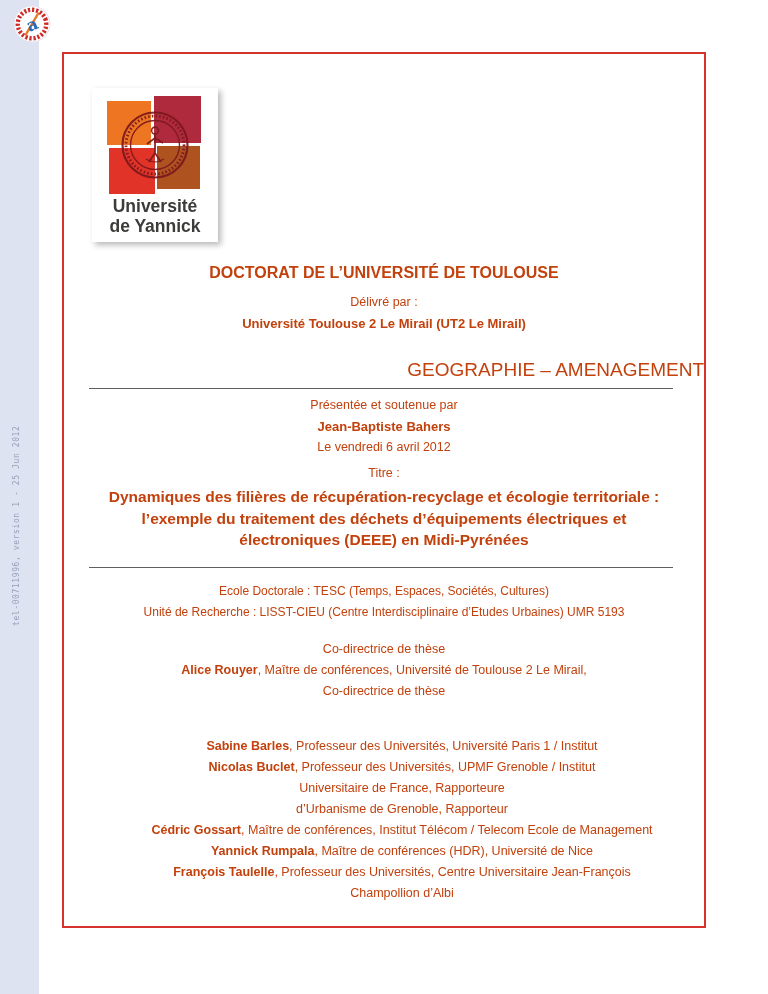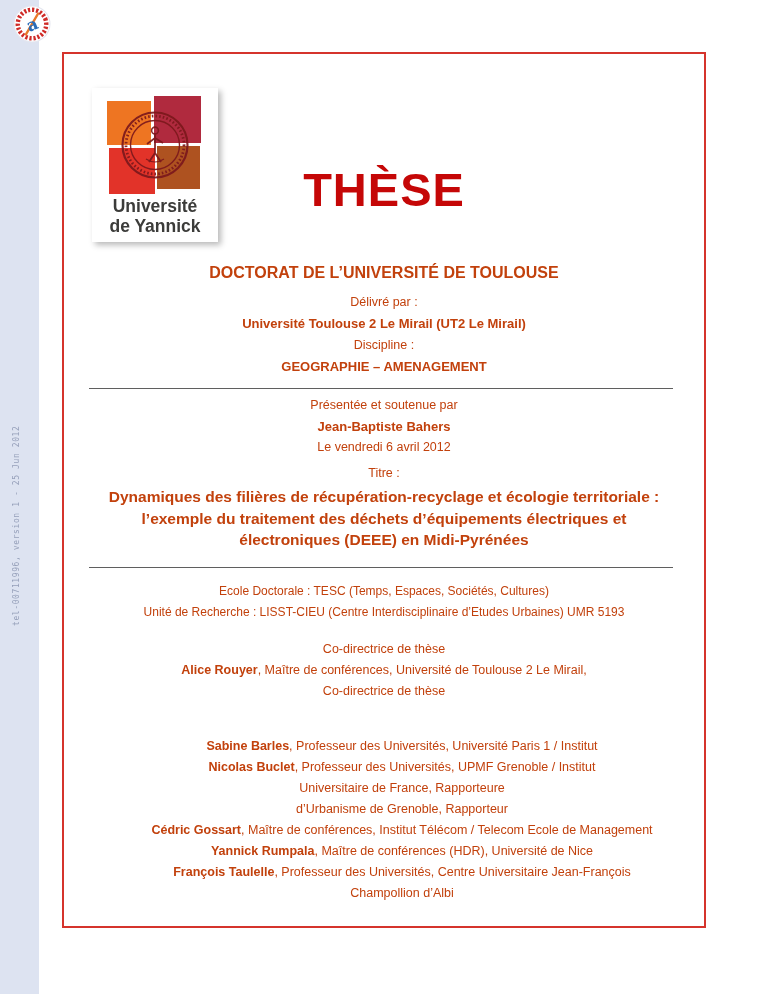--- a/index.html
+++ b/index.html
@@ -85,21 +85,21 @@
     text-align: center;
     color: #c50707;
     font-size: 47px;
     font-weight: bold;
     letter-spacing: 1px;
   }
   .h-doctorat { top: 210px; font-size: 16px; font-weight: bold; }
   .t-delivre  { top: 241px; }
   .t-univ     { top: 262px; font-weight: bold; font-size: 13px; }
   .t-displbl  { top: 284px; }
-  .t-disc     { top: 305px; font-weight: bold; font-size: 13px; }
+  .t-disc     { top: 305px; font-weight: normal; font-size: 19px; text-align: right; }
   .rule {
     position: absolute;
     left: 25px;
     width: 584px;
     height: 1px;
     background: #5f5f5f;
   }
   .rule-1 { top: 334px; }
   .rule-2 { top: 513px; }
   .t-presentee { top: 344px; }
@@ -153,26 +153,24 @@
             <path d="M26 49 Q35 55 44 49" stroke-width="1.2"></path>
           </g>
         </svg>
       </div>
       <div class="logo-text">
         <div>Université</div>
         <div>de Yannick</div>
       </div>
     </div>
 
-    <div class="these">THÈSE</div>
 
     <div class="abs center-col h-doctorat">DOCTORAT DE L’UNIVERSITÉ DE TOULOUSE</div>
     <div class="abs center-col t-delivre">Délivré par :</div>
     <div class="abs center-col t-univ">Université Toulouse 2 Le Mirail (UT2 Le Mirail)</div>
-    <div class="abs center-col t-displbl">Discipline :</div>
     <div class="abs center-col t-disc">GEOGRAPHIE – AMENAGEMENT</div>
 
     <div class="rule rule-1"></div>
 
     <div class="abs center-col t-presentee">Présentée et soutenue par</div>
     <div class="abs center-col t-author">Jean-Baptiste Bahers</div>
     <div class="abs center-col t-date">Le vendredi 6 avril 2012</div>
 
     <div class="abs center-col t-titre">Titre :</div>
     <div class="abs center-col title-block">

